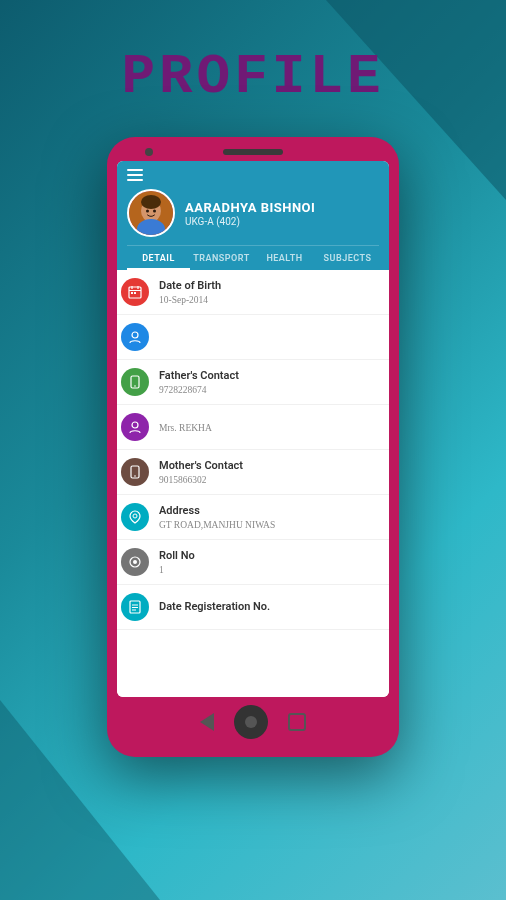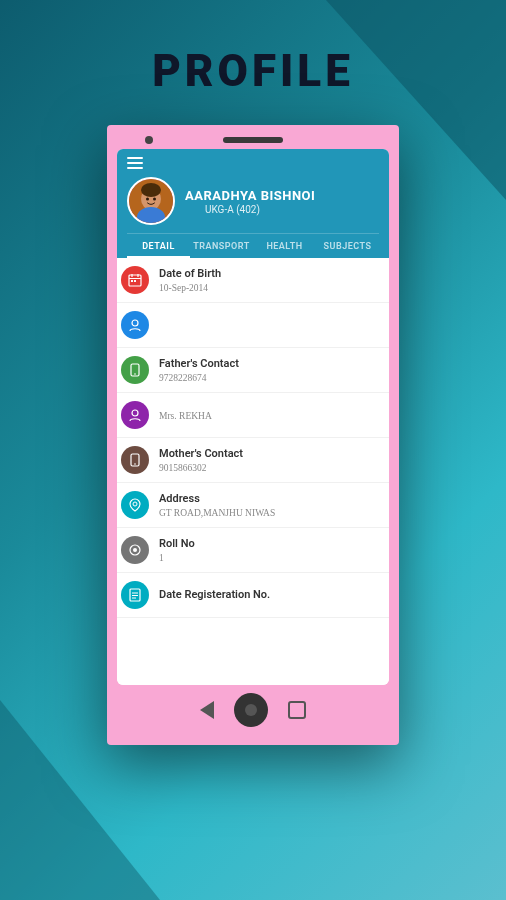--- a/index.html
+++ b/index.html
@@ -27,35 +27,36 @@
     }
     .bg-shape-2 {
       position: absolute;
       bottom: 0; left: 0;
       width: 160px; height: 200px;
       background: rgba(10,80,95,0.4);
       clip-path: polygon(0 100%, 100% 100%, 0 0);
     }
 
     .page-title {
-      color: #0f172a;
-      font-size: 44px;
+      color: #701a75;
+      font-size: 56px;
       font-weight: 900;
       letter-spacing: 4px;
       margin-top: 45px;
       margin-bottom: 28px;
       z-index: 1;
+      font-family: Liberation Mono, monospace;
     }
 
     
     .phone-frame {
       width: 292px;
       height: 620px;
-      background: #f9a8d4;
-      border-radius: 4px;
+      background: #be185d;
+      border-radius: 28px;
       padding: 12px 10px;
       position: relative;
       z-index: 2;
       box-shadow: 0 20px 60px rgba(0,0,0,0.5);
     }
 
     .phone-top-bar {
       display: flex;
       align-items: center;
       justify-content: center;
@@ -140,21 +141,20 @@
       color: white;
       font-size: 13px;
       font-weight: 700;
       letter-spacing: 0.5px;
     }
 
     .student-class {
       color: rgba(255,255,255,0.85);
       font-size: 10px;
       margin-top: 1px;
-      margin-left: 20px;
     }
 
     
     .tabs-bar {
       display: flex;
       border-top: 1px solid rgba(255,255,255,0.2);
     }
 
     .tab-item {
       flex: 1;

